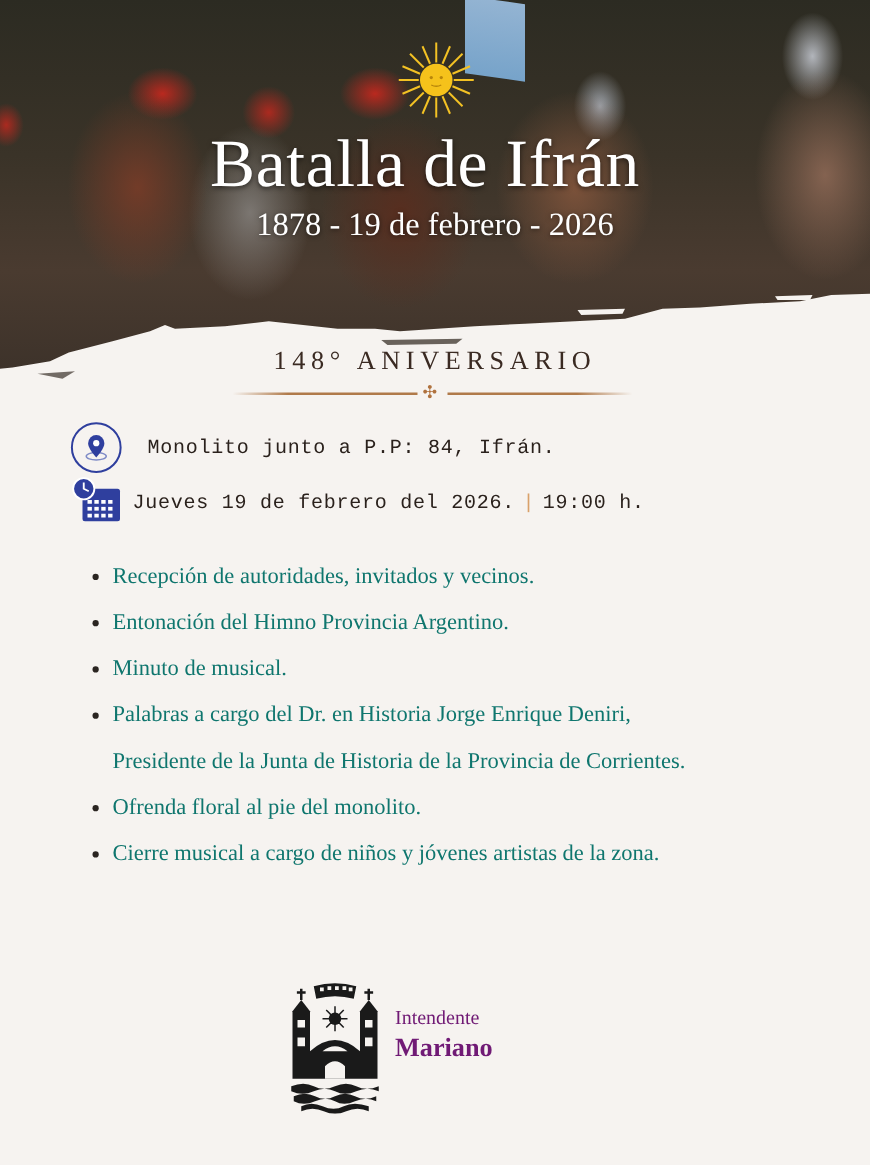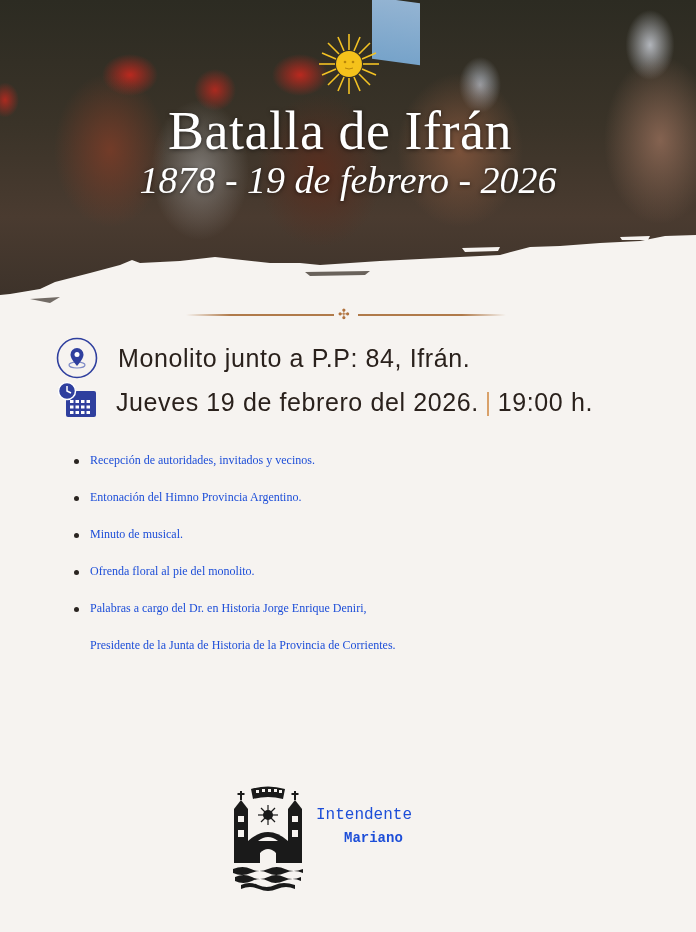--- a/index.html
+++ b/index.html
@@ -37,21 +37,21 @@
   }
   .title-block {
     position: absolute; left: 0; width: 696px; top: 100px; text-align: center; color: #fff;
     text-shadow: 0 1px 4px rgba(0,0,0,0.55);
   }
   .title {
     font-family: "Liberation Serif", serif; font-size: 54px; line-height: 62px; letter-spacing: 0.5px;
     margin-left: -16px;
   }
   .subtitle {
-    font-family: "Liberation Serif", serif; font-size: 38px; line-height: 40px; margin-top: -2px; font-style: italic;
+    font-family: "Liberation Serif", serif; font-size: 26px; line-height: 40px; margin-top: -2px;
   }
 
   
   .paper-edge { position: absolute; left: 0; top: 215px; width: 696px; height: 100px; }
 
   
   .anniv {
     position: absolute; top: 276px; left: 0; width: 696px; text-align: center;
     font-family: "Liberation Serif", serif; font-size: 21px; letter-spacing: 4.5px; color: #3a2a22;
   }
@@ -60,43 +60,43 @@
   .divider .line.l { left: 0; width: 148px; }
   .divider .line.r { right: 0; width: 148px; background: linear-gradient(90deg, #b07a4a, #b07a4a 70%, transparent); }
   .divider .orn { position: absolute; left: 152px; top: -3px; font-size: 14px; color: #b0723e; line-height: 16px; }
 
   
   .info-row { position: absolute; left: 56px; display: flex; align-items: center; }
   .info-row.loc { top: 337px; }
   .info-row.date { top: 381px; }
   .info-icon { width: 42px; height: 42px; display: flex; align-items: center; justify-content: center; }
   .info-text {
-    font-family: Liberation Sans, sans-serif; font-size: 25px; color: #2a211c; margin-left: 20px;
+    font-family: Liberation Mono, monospace; font-size: 16px; color: #2a211c; margin-left: 20px;
     letter-spacing: 0.6px;
   }
-  .info-row.date .info-text { margin-left: 18px; }
+  .info-row.date .info-text { margin-left: 8px; }
   .sep { color: #d9a16a; margin: 0 6px; }
 
   
   .program { position: absolute; left: 72px; top: 442px; width: 600px; }
   .program ul { list-style: none; margin: 0; padding: 0; }
   .program li {
     position: relative; padding-left: 18px;
-    font-family: "Liberation Serif", serif; font-size: 12px; line-height: 37px; color: #1d4ed8;
+    font-family: "Liberation Serif", serif; font-size: 18px; line-height: 37px; color: #0f766e;
   }
   .program li::before {
     content: ""; position: absolute; left: 2px; top: 17px; width: 5px; height: 5px; border-radius: 50%; background: #2a2420;
   }
   .program li .cont { display: block; }
 
   
   .logo { position: absolute; left: 231px; top: 785px; width: 74px; height: 106px; }
-  .logo-text { position: absolute; left: 316px; top: 805px; color: #1d4ed8; font-family: Liberation Mono, monospace; }
+  .logo-text { position: absolute; left: 316px; top: 805px; color: #701a75; font-family: Liberation Serif, serif; }
   .logo-text .pre { font-size: 16px; line-height: 20px; }
-  .logo-text .name { font-size: 14px; line-height: 26px; font-weight: bold; margin-left: 28px; }
+  .logo-text .name { font-size: 21px; line-height: 26px; font-weight: bold; }
 </style>
 </head>
 <body>
 
 <div class="poster">
 
   <div class="photo">
     <div class="flag"></div>
     <svg class="sun" viewBox="0 0 62 62">
       <g transform="translate(31,31)" stroke="#f3c224" stroke-width="1.6">
@@ -129,20 +129,21 @@
   </div>
 
   <svg class="paper-edge" viewBox="0 0 696 100" preserveAspectRatio="none">
     <path d="M0 100 L0 80 L10 79 L40 74 L55 67 L90 58 L120 50 L132 45 L140 48 L180 46 L215 42 L270 48 L300 48 L320 50 L380 46 L420 44 L460 42 L500 40 L530 32 L560 31 L600 28 L640 26 L665 21 L696 20 L696 100 Z" fill="#f6f3f0"></path>
     <path d="M30 84 L60 82 L50 88 Z" fill="#3a3129" opacity="0.7"></path>
     <path d="M305 57 L370 56 L365 60 L310 61 Z" fill="#3a3129" opacity="0.75"></path>
     <path d="M462 33 L500 32 L498 36 L465 37 Z" fill="#f6f3f0"></path>
     <path d="M620 22 L650 21 L648 25 L622 25 Z" fill="#f6f3f0"></path>
   </svg>
 
+  <div class="anniv">148° ANIVERSARIO</div>
   <div class="divider">
     <div class="line l"></div>
     <span class="orn">✣</span>
     <div class="line r"></div>
   </div>
 
   <div class="info-row loc">
     <div class="info-icon">
       <svg width="42" height="42" viewBox="0 0 42 42">
         <circle cx="21" cy="21" r="19.5" fill="none" stroke="#2f3f9e" stroke-width="1.6"></circle>
@@ -179,22 +180,23 @@
     <span class="info-text">
       <span>Jueves 19 de febrero del 2026.</span><span class="sep">|</span><span>19:00 h.</span>
     </span>
   </div>
 
   <div class="program">
     <ul>
       <li><span>Recepción de autoridades, invitados y vecinos.</span></li>
       <li><span>Entonación del Himno Provincia Argentino.</span></li>
       <li><span>Minuto de musical.</span></li>
+      <li><span>Palabras a cargo del Dr. en Historia Jorge Enrique Deniri,</span><span class="cont">Presidente de la Junta de Historia de la Provincia de Corrientes.</span></li>
       <li><span>Ofrenda floral al pie del monolito.</span></li>
-      <li><span>Palabras a cargo del Dr. en Historia Jorge Enrique Deniri,</span><span class="cont">Presidente de la Junta de Historia de la Provincia de Corrientes.</span></li>
+      <li><span>Cierre musical a cargo de niños y jóvenes artistas de la zona.</span></li>
     </ul>
   </div>
 
   <svg class="logo" viewBox="0 0 74 106">
     <g fill="#1a1a1a">
 
       <path d="M20 4 Q37 -1 54 4 L52 14 Q37 10 22 14 Z"></path>
       <g fill="#f6f3f0">
           <rect x="25" y="5" width="3" height="3"></rect>
           <rect x="31" y="4" width="3" height="3"></rect>

